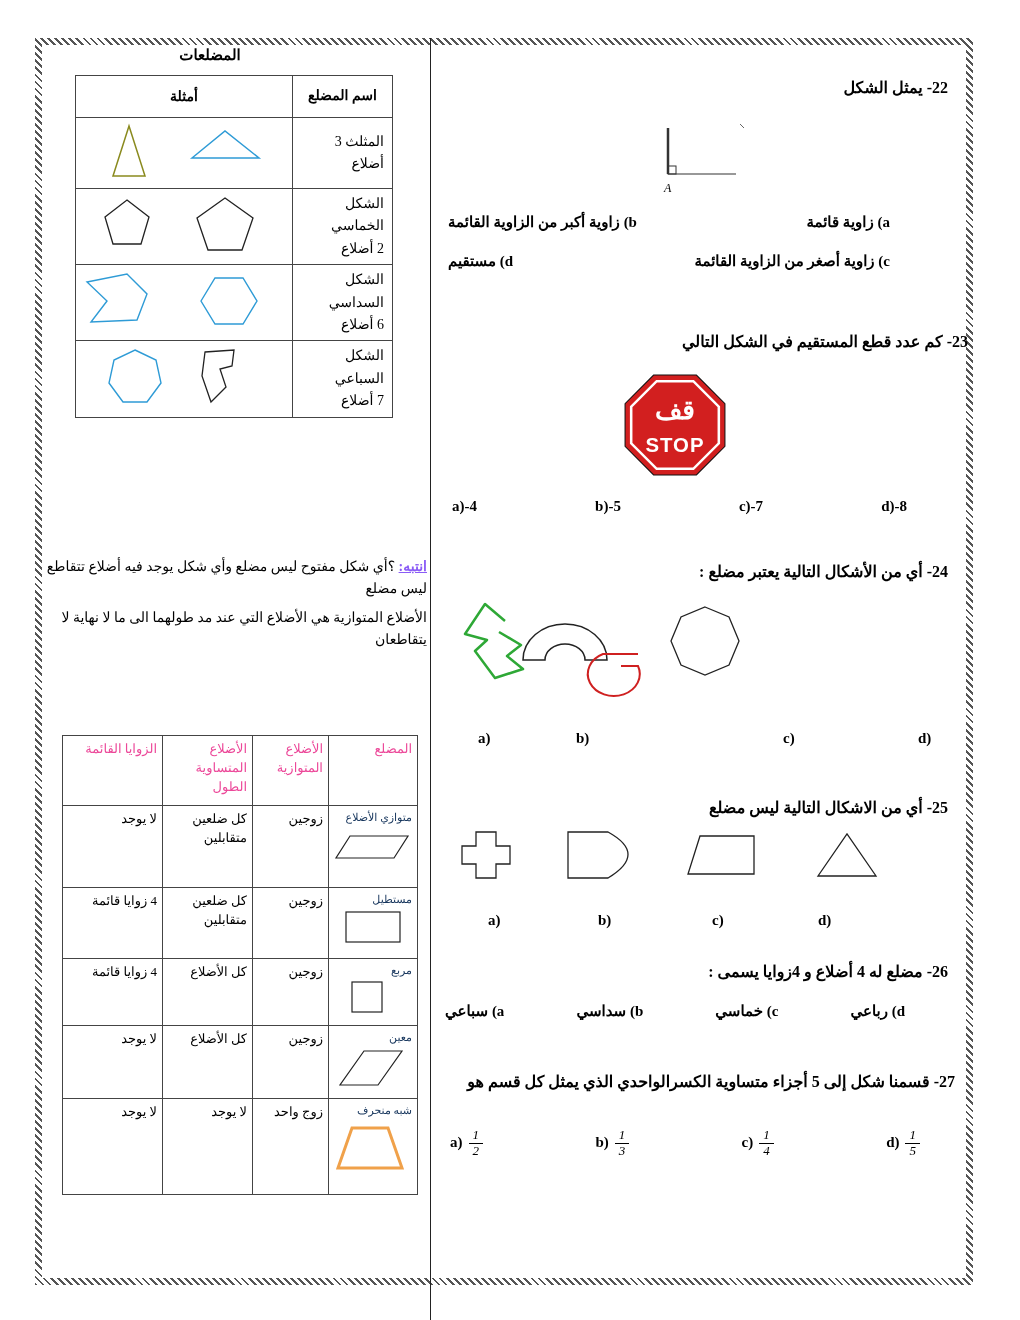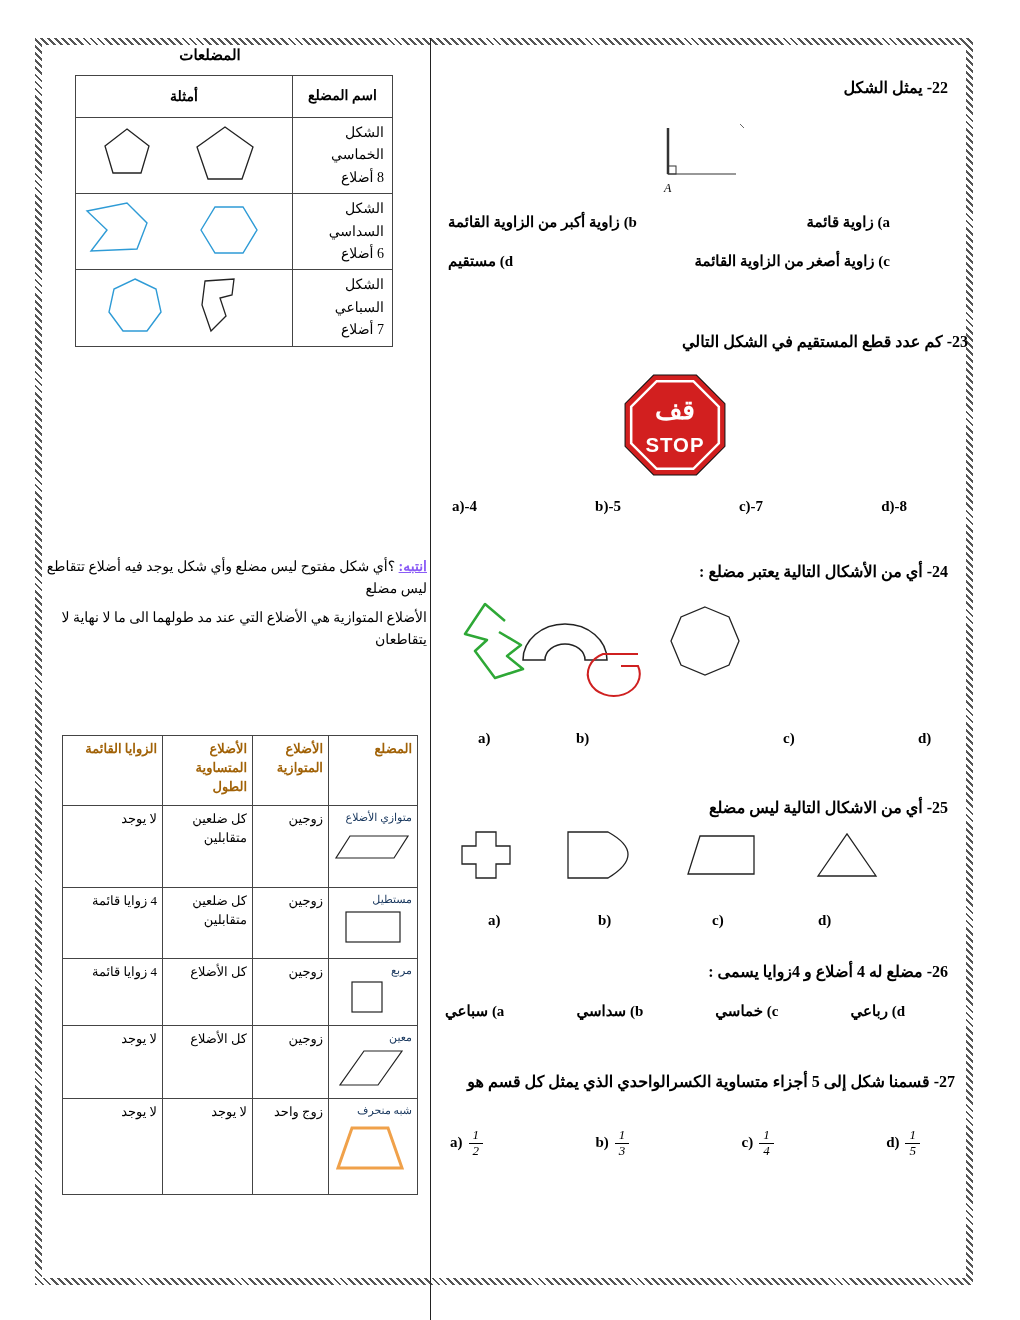--- a/index.html
+++ b/index.html
@@ -27,21 +27,21 @@
 
   
   .note { position:absolute; left:42px; top:556px; width:385px; direction:rtl; text-align:right;
     font-size:14px; line-height:1.55; }
   .note .attn { color:#8b5cf6; font-weight:bold; text-decoration:underline; }
   .note p + p { margin-top:8px; }
 
   
   .t2 { position:absolute; left:62px; top:735px; direction:rtl; font-size:13px; }
   .t2 td { border:1px solid #444; vertical-align:top; text-align:right; padding:4px 5px; line-height:1.45; }
-  .t2 .hdr { color:#a16207; font-weight:bold; height:70px; }
+  .t2 .hdr { color:#ec4899; font-weight:normal; height:70px; }
   .c-shape { width:88px; } .c-par { width:76px; } .c-eq { width:90px; } .c-ang { width:100px; }
   .shape-label { color:#17365d; font-size:11px; line-height:1.3; margin-bottom:2px; }
 
   
   .q-title { position:absolute; direction:rtl; text-align:right; font-size:16px; font-weight:bold; }
   .opt-row-rtl { position:absolute; display:flex; direction:rtl; justify-content:space-between;
     font-size:15px; font-weight:bold; }
   .opt-row-ltr { position:absolute; display:flex; direction:ltr; justify-content:space-between;
     font-size:15px; font-weight:bold; }
   .opt { white-space:nowrap; }
@@ -64,22 +64,34 @@
   <div class="doc-title">المضلعات</div>
 
   <table class="t1">
     <tbody>
         <tr>
       <td class="t1-name t1-h">اسم المضلع</td>
       <td class="t1-ex t1-h">أمثلة</td>
     </tr>
     <tr>
       <td class="t1-name">
+        <div>المثلث 3</div>
+        <div>أضلاع</div>
+      </td>
+      <td class="t1-ex">
+        <svg width="215" height="66" viewBox="0 0 215 66">
+          <polygon points="52,8 36,58 68,58" fill="none" stroke="#8a8a1e" stroke-width="1.5"></polygon>
+          <polygon points="115,40 148,13 182,40" fill="none" stroke="#2e9bd6" stroke-width="1.5"></polygon>
+        </svg>
+      </td>
+    </tr>
+    <tr>
+      <td class="t1-name">
         <div>الشكل الخماسي</div>
-        <div>8 أضلاع</div>
+        <div>2 أضلاع</div>
       </td>
       <td class="t1-ex">
         <svg width="215" height="66" viewBox="0 0 215 66">
           <polygon points="50,8 72,25 64,52 36,52 28,25" fill="none" stroke="#222" stroke-width="1.3"></polygon>
           <polygon points="148,6 176,26 165,58 131,58 120,26" fill="none" stroke="#222" stroke-width="1.3"></polygon>
         </svg>
       </td>
     </tr>
     <tr>
       <td class="t1-name">

